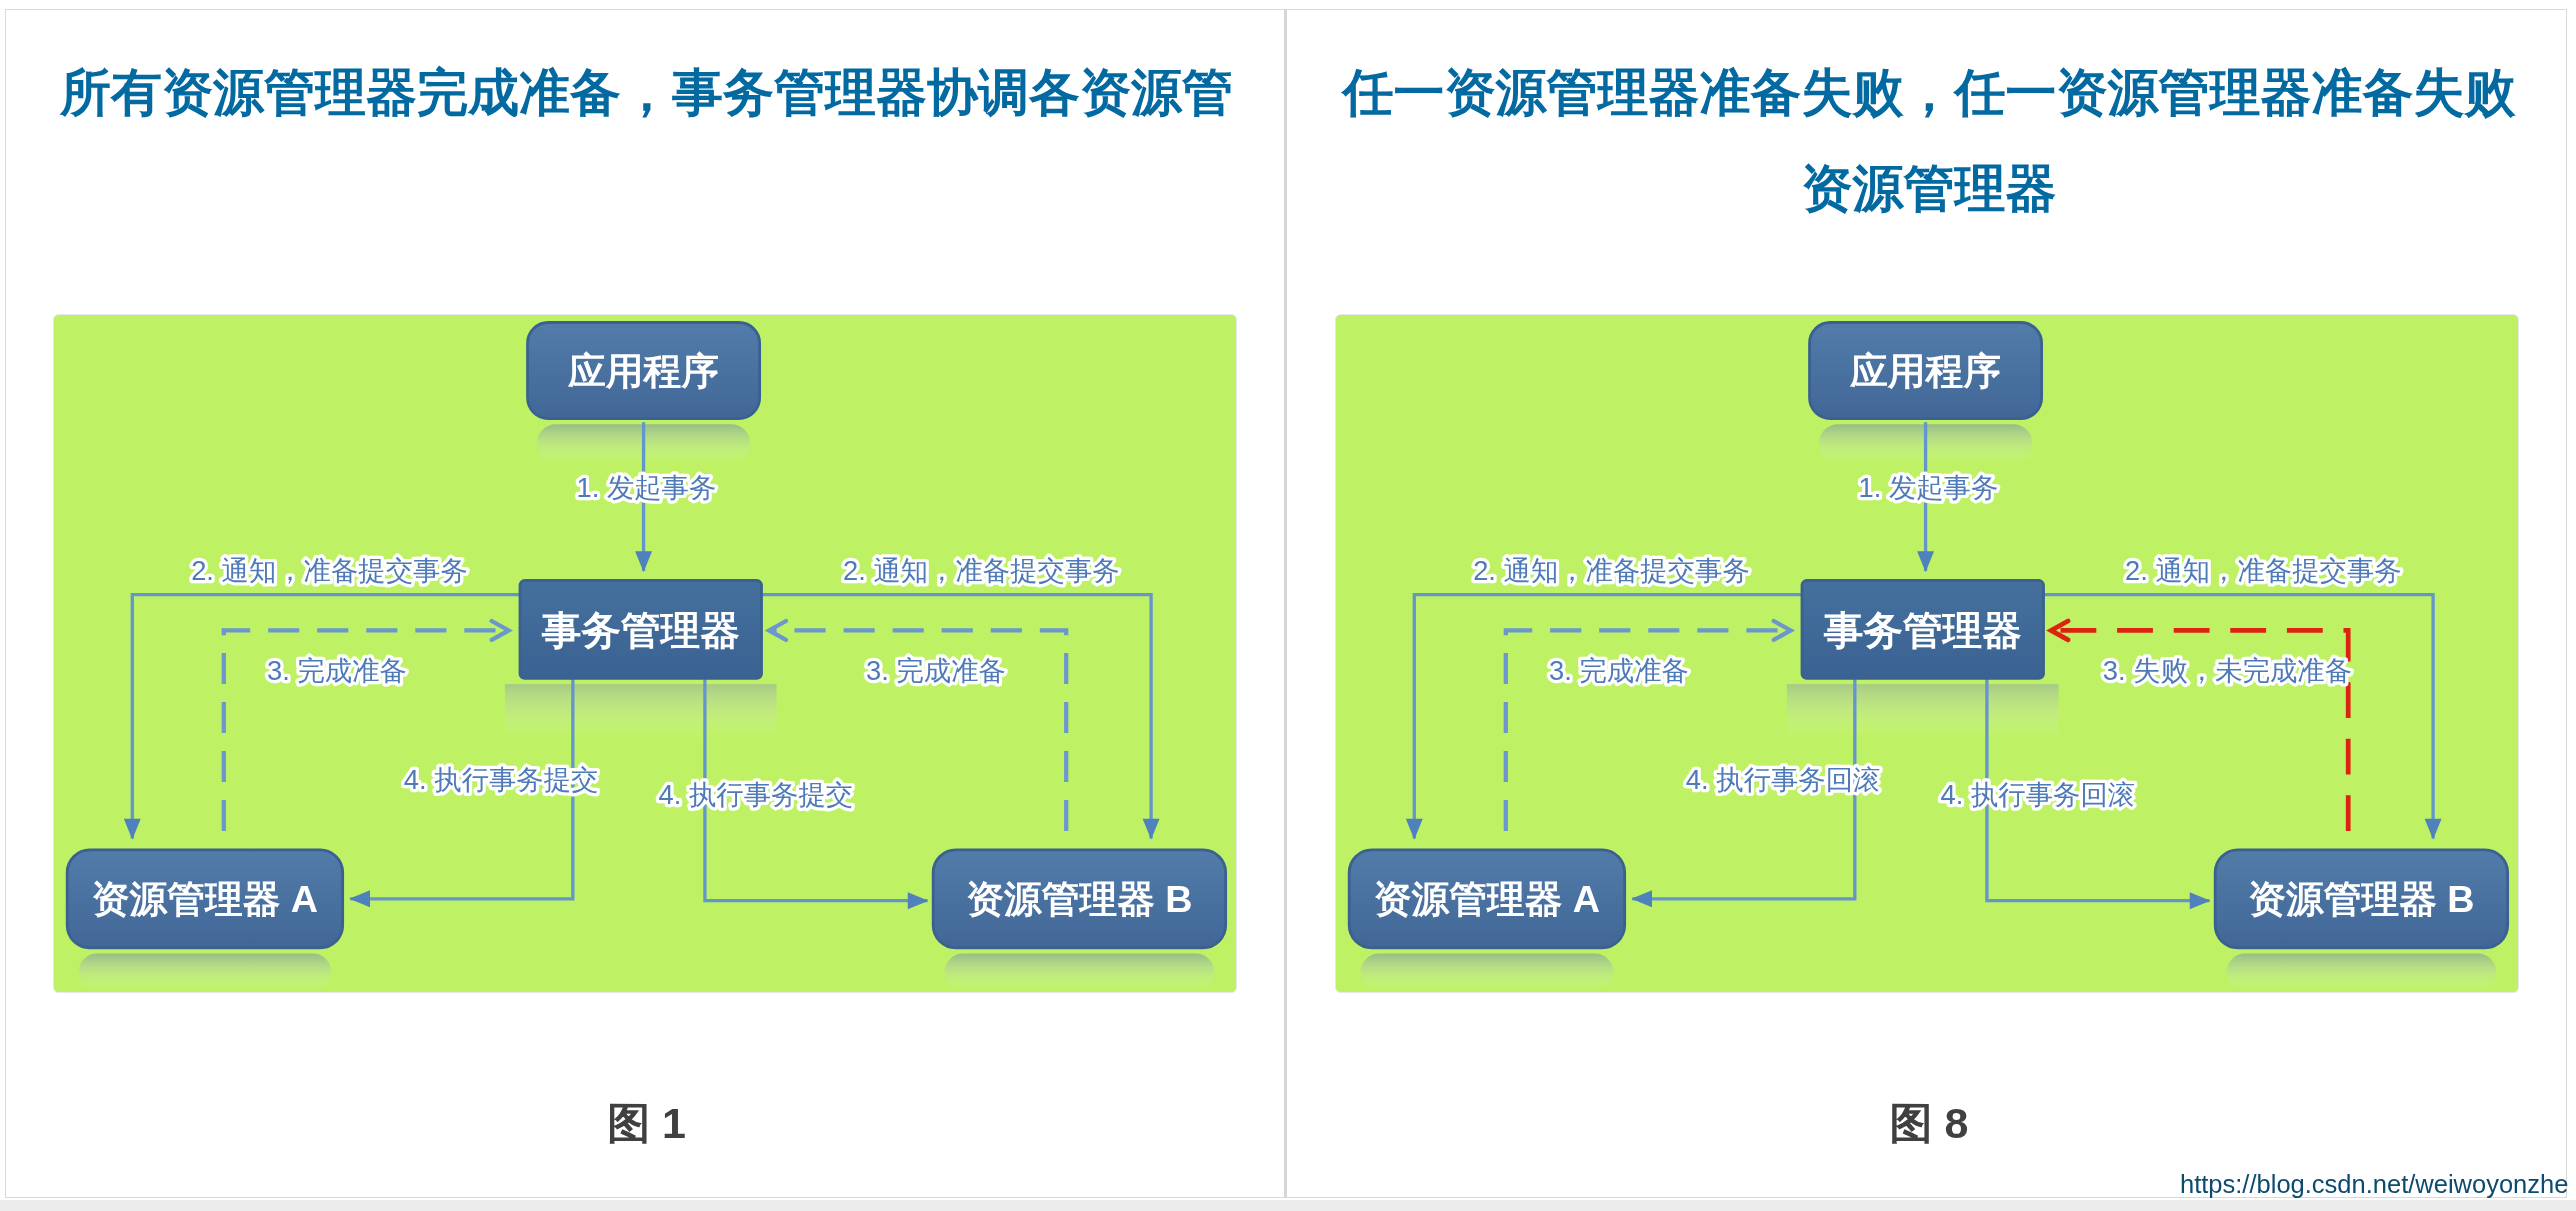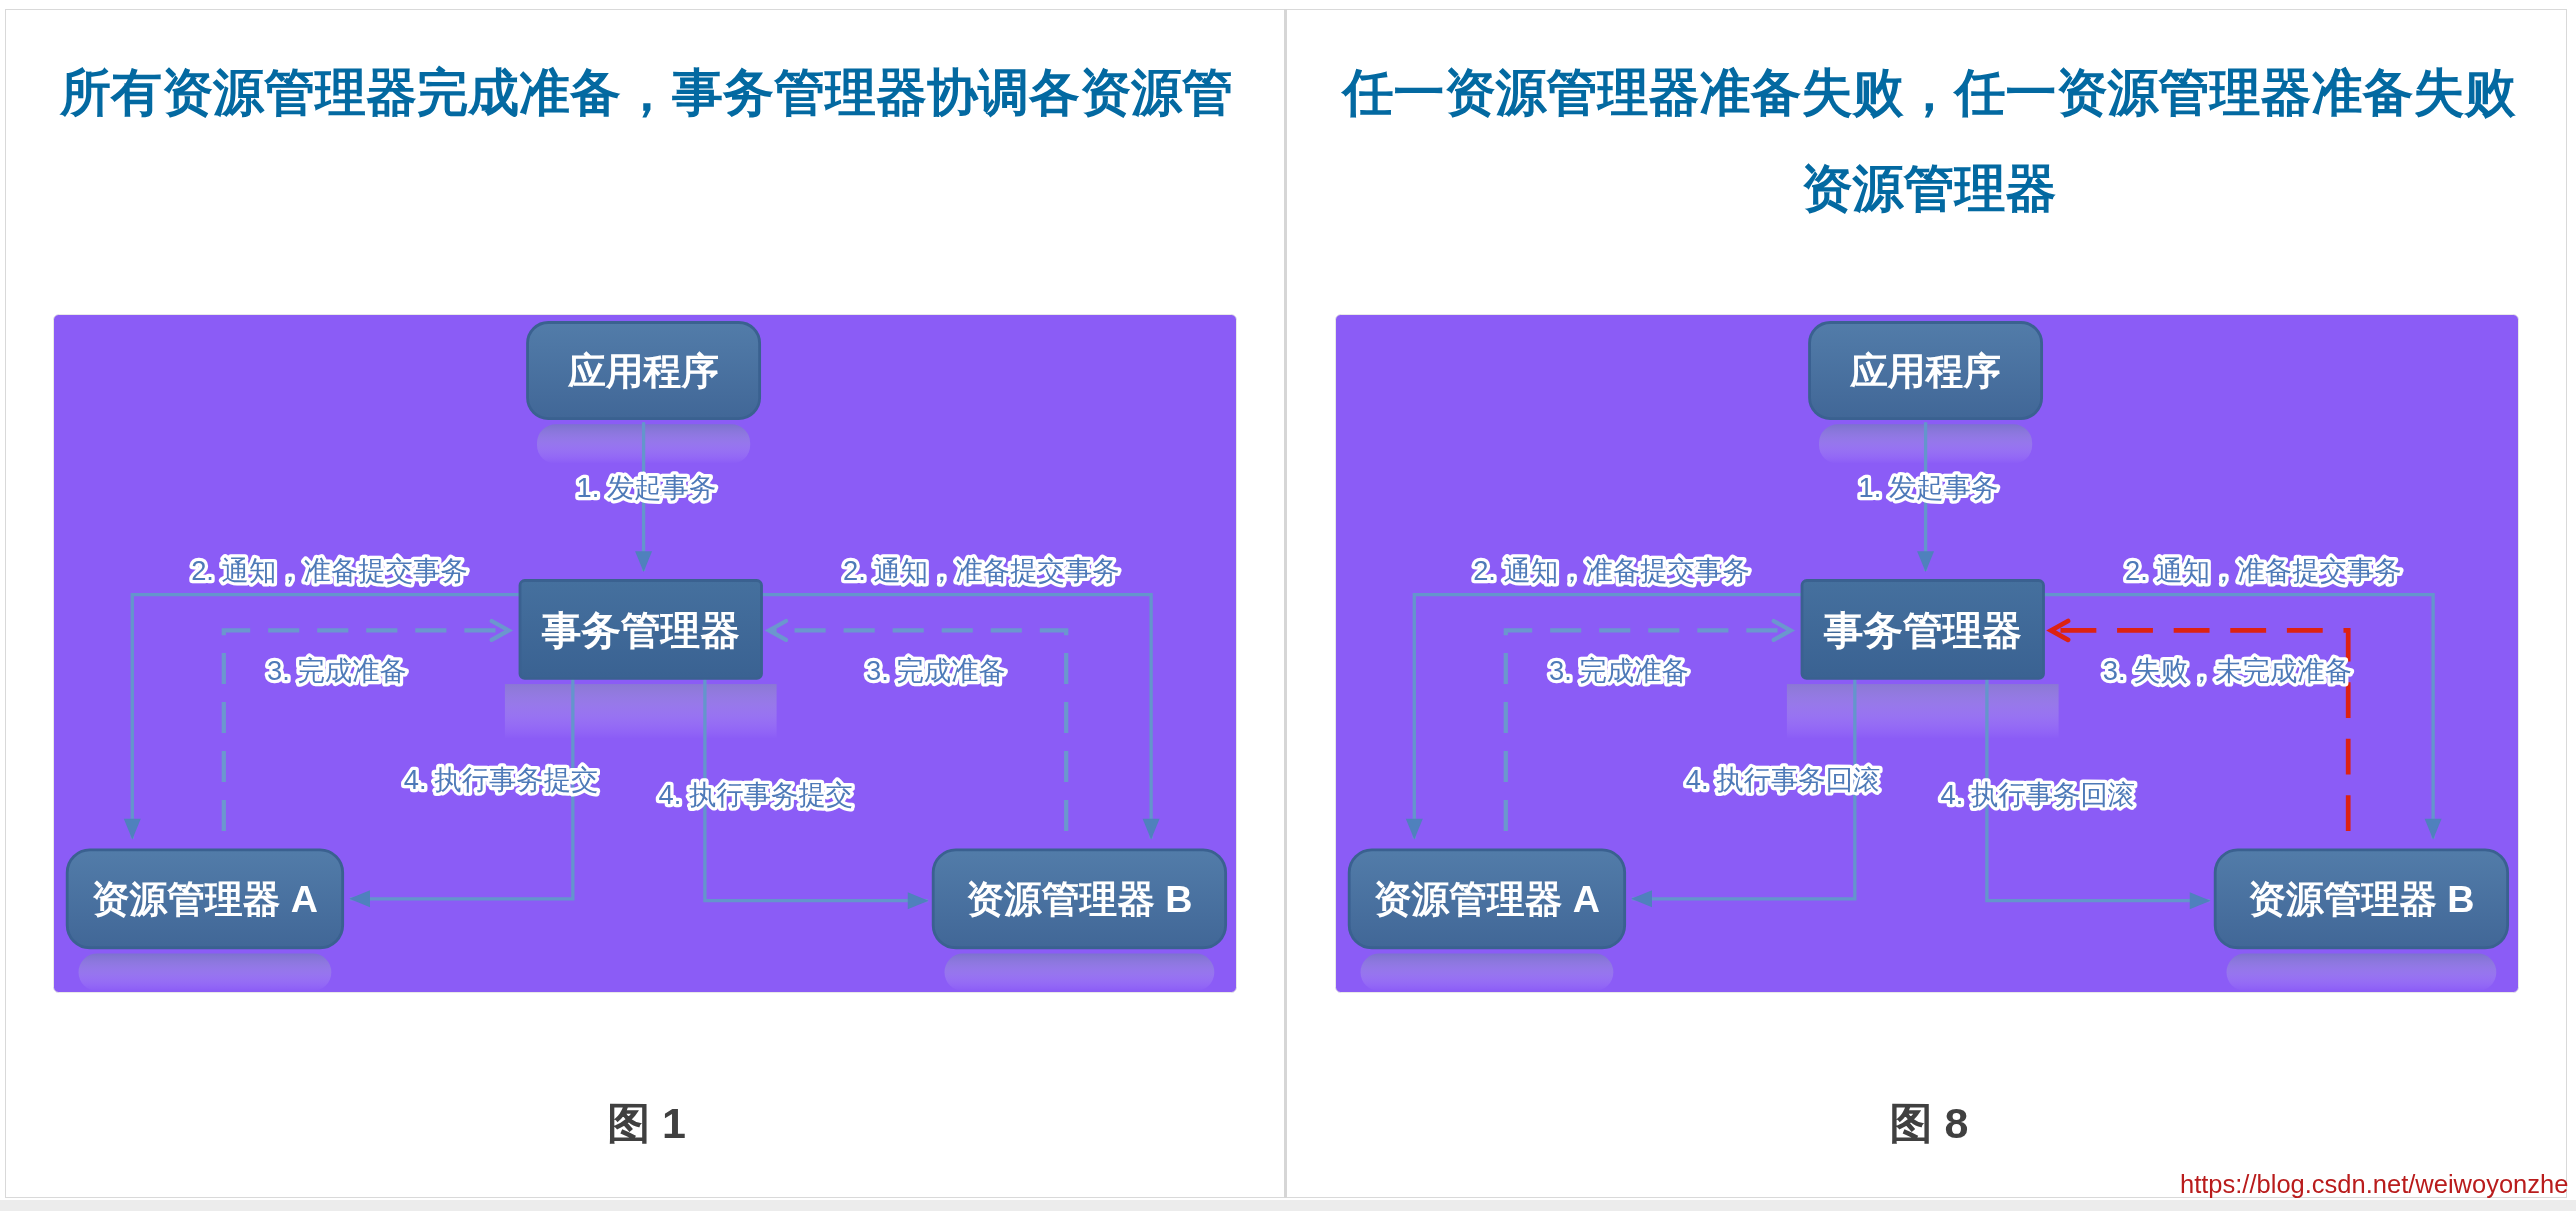--- a/index.html
+++ b/index.html
@@ -8,25 +8,25 @@
   .frame{position:absolute;left:4.7px;top:9.4px;width:2562px;height:1189px;
          border:1.9px solid #d9d9d9;box-sizing:border-box;background:#ffffff;}
   .bottom-strip{position:absolute;left:0;top:1200px;width:2576px;height:11.3px;background:#ececec;}
   .divider{position:absolute;left:1284px;top:9.4px;width:2.8px;height:1189px;background:#d6d6d6;}
   .panel{position:absolute;top:11.3px;height:1187px;width:1278px;}
   .panel.left{left:7.6px;}
   .panel.right{left:1290px;}
   .title{position:absolute;top:34px;left:19px;right:19px;text-align:center;
          font-size:51px;font-weight:700;color:#0369a1;line-height:96px;}
   .diagram{position:absolute;left:45px;top:303px;width:1184px;height:679px;
-           background:#8b5cf6;border:1.9px solid #e8e8e8;border-radius:5.7px;box-sizing:border-box;}
+           background:#bef264;border:1.9px solid #e8e8e8;border-radius:5.7px;box-sizing:border-box;}
   .diagram svg{display:block;width:100%;height:100%;}
   .caption{position:absolute;top:1084px;left:0;right:0;text-align:center;
            font-size:43px;font-weight:700;color:#404040;}
-  .watermark{position:absolute;right:7.6px;top:1170px;font-size:25.5px;color:#b91c1c;}
+  .watermark{position:absolute;right:7.6px;top:1170px;font-size:25.5px;color:#0c4a6e;}
 
   
   .flow-line{fill:none;stroke:#6495cc;stroke-width:3.5;}
   .flow-dashed{fill:none;stroke:#6b97ce;stroke-width:4.5;stroke-dasharray:33 19;}
   .flow-dashed.red{stroke:#dd2211;stroke-width:5;stroke-dasharray:38 22;}
   .node{stroke:#3a6190;stroke-width:3;}
   .node.rounded{fill:url(#gradBox);}
   .node.square{fill:url(#gradBoxDark);}
   .node-label{fill:#ffffff;font-weight:700;text-anchor:middle;}
   .step-label{font-size:29px;fill:#4e7ab8;text-anchor:middle;

